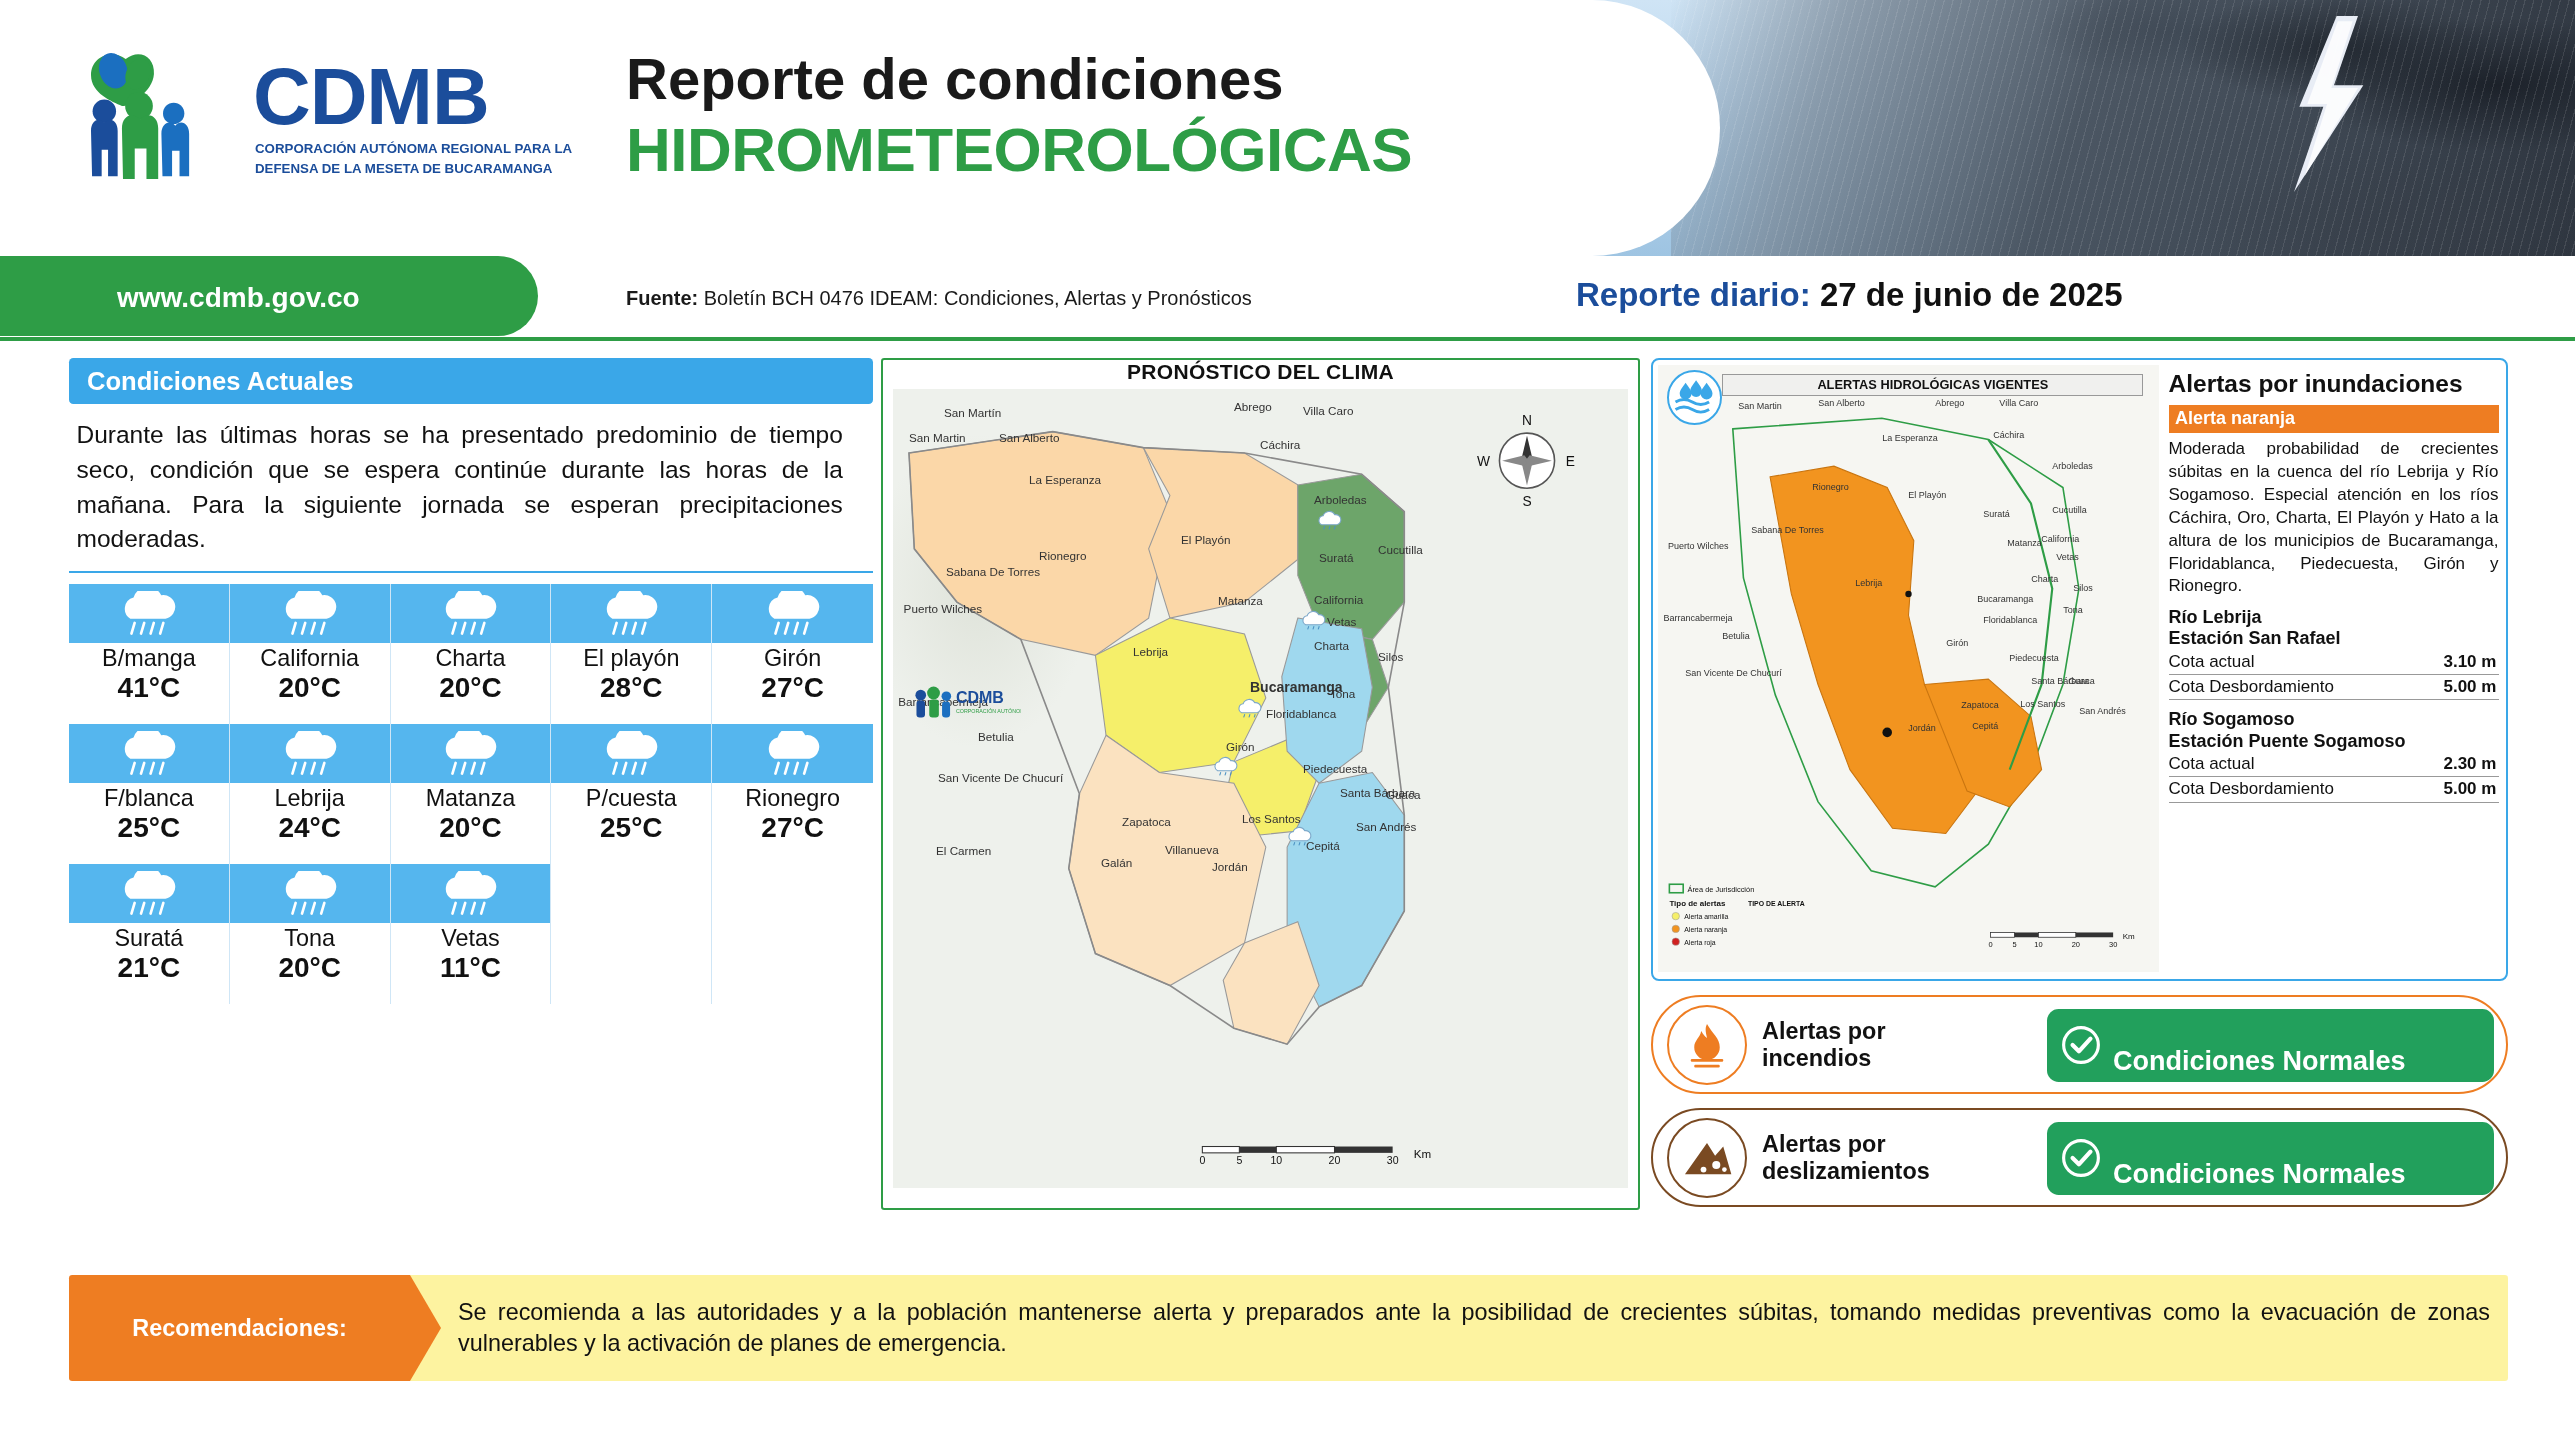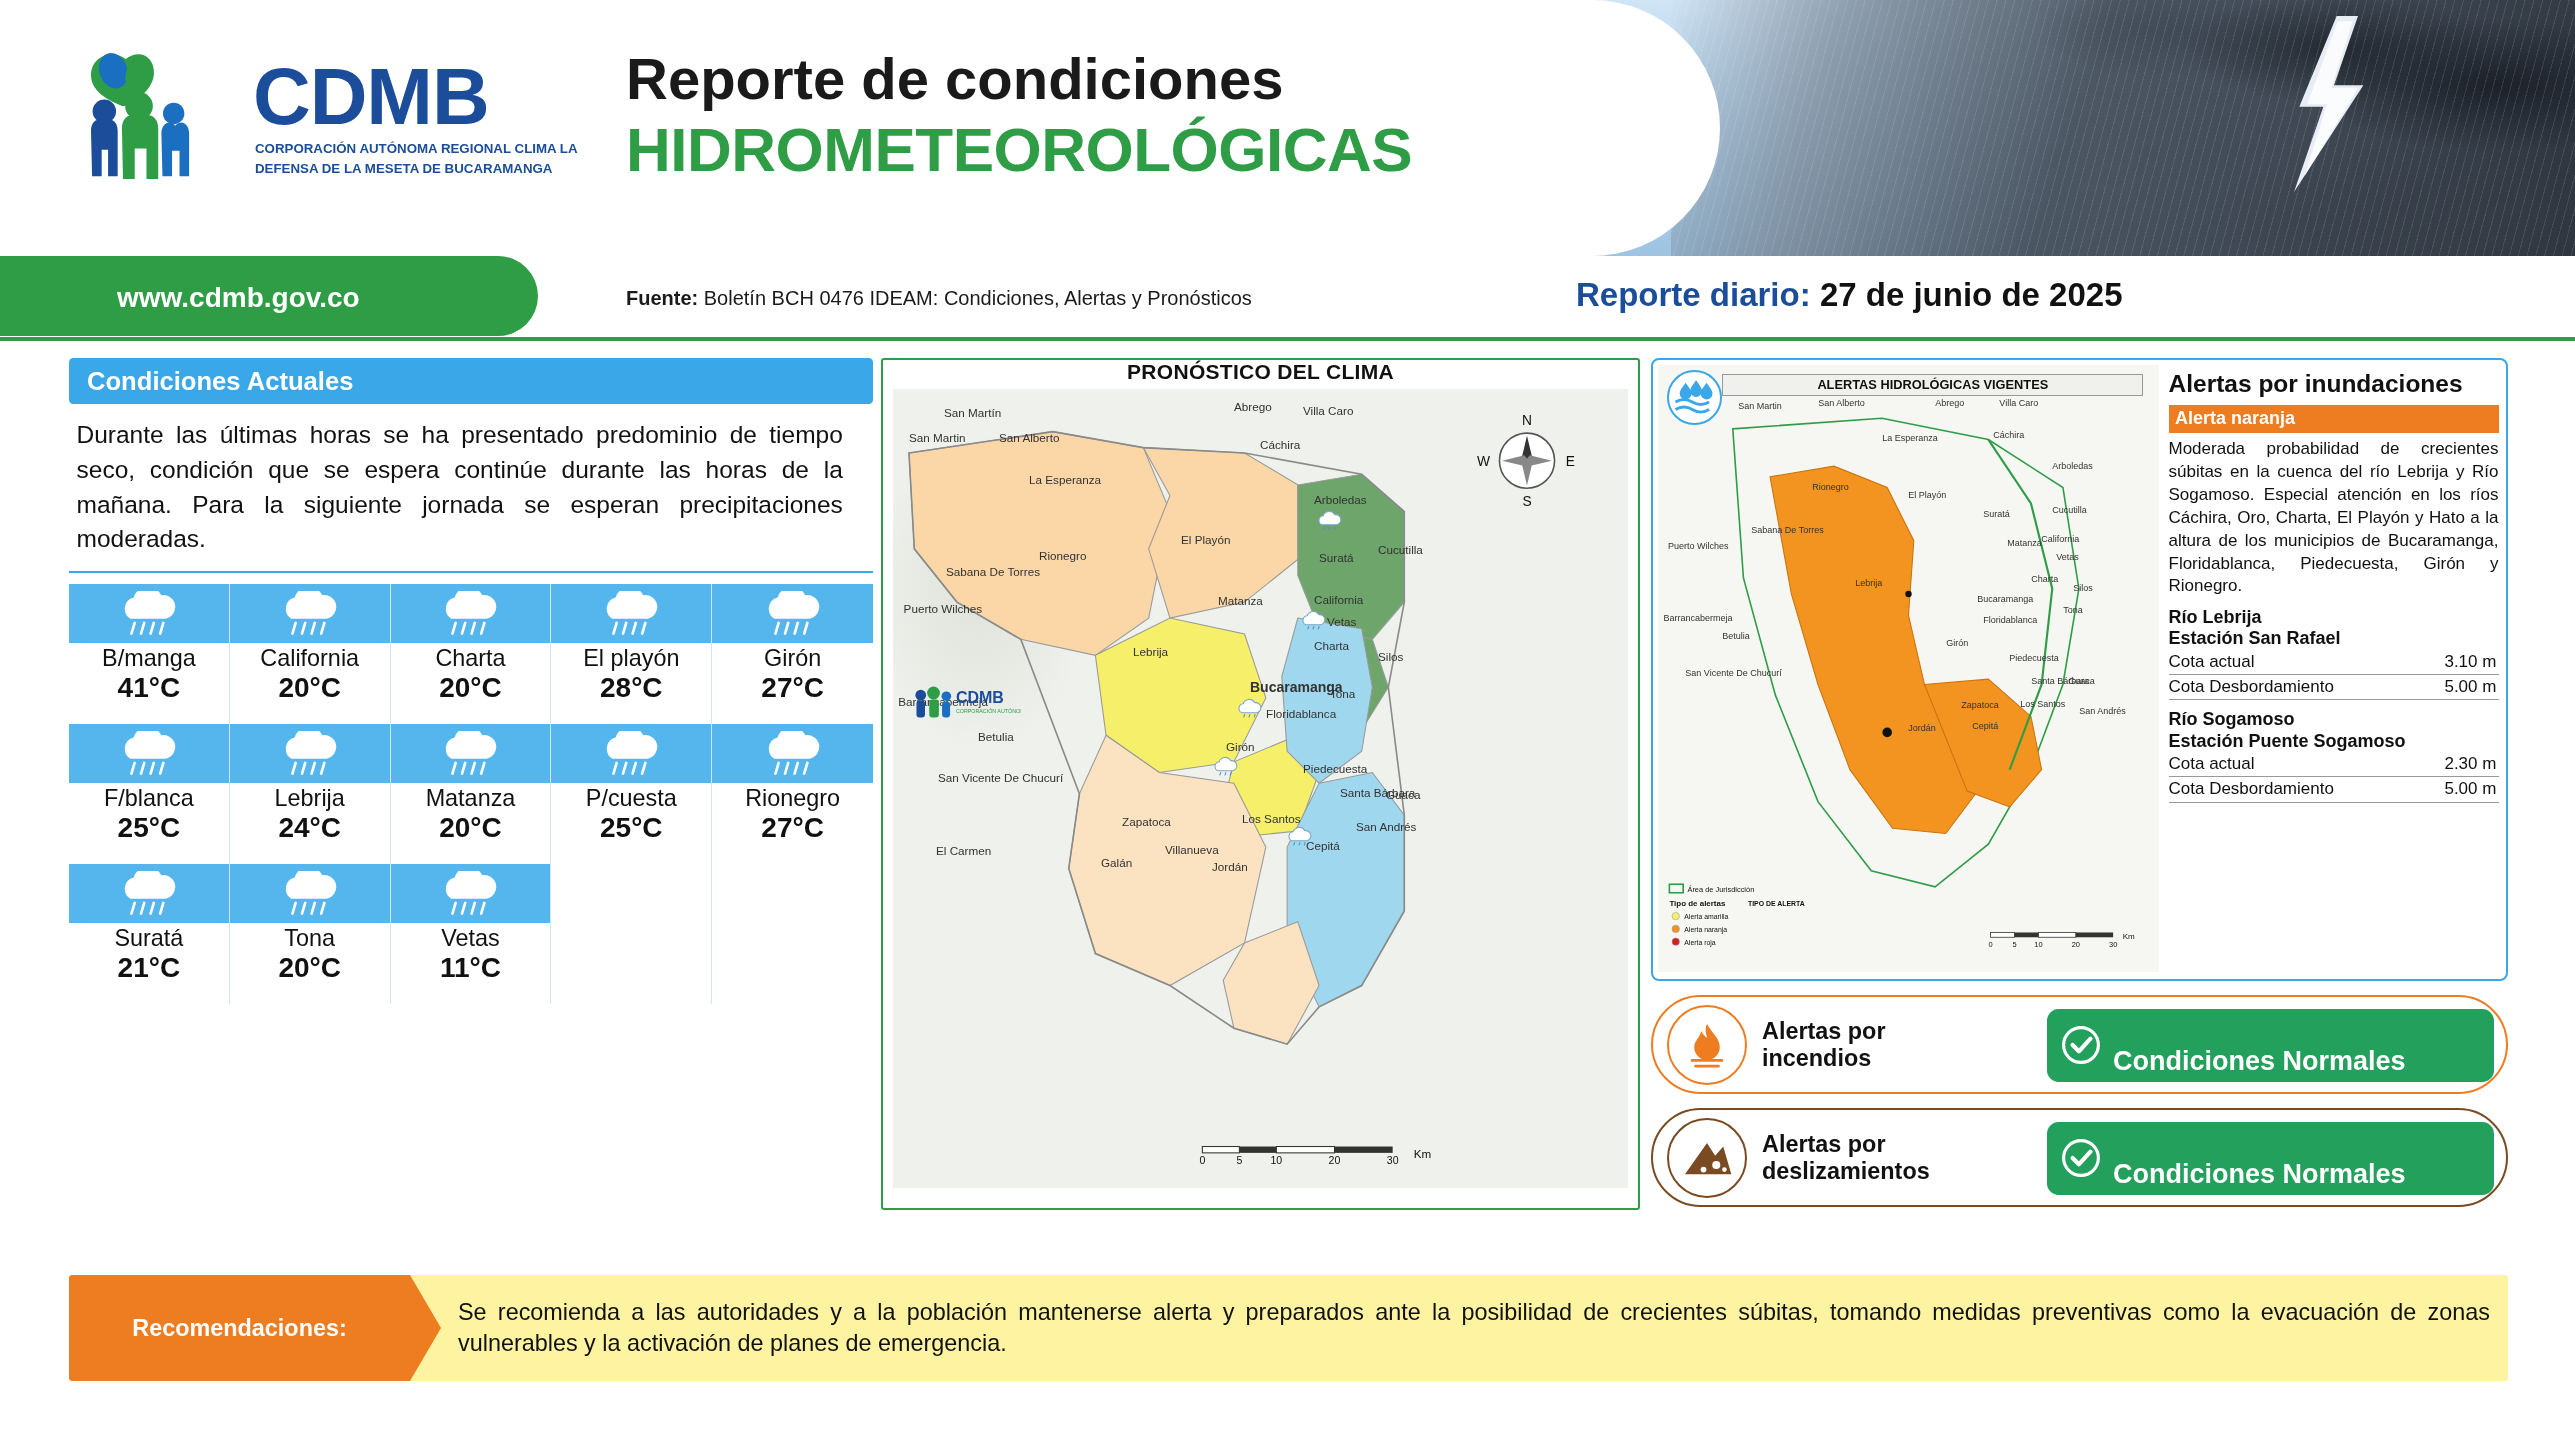--- a/index.html
+++ b/index.html
@@ -245,21 +245,21 @@
     margin-top: 5.3px; width: 330px;
     font-size: 17px; line-height: 1.35; color: #111; text-align: justify;
   }
   .river-block { margin-top: 8.5px; width: 330px; }
   .river-name { font-size: 18px; font-weight: bold; color:#111; line-height:1.2; }
   .river-row {
     display:flex; justify-content: space-between;
     border-bottom: 1.1px solid #999;
     font-size: 17px; color:#111; padding: 2.1px 2.1px 2.1px 0; align-items: flex-end;
   }
-  .river-row .v { font-weight: normal; }
+  .river-row .v { font-weight: bold; }
 
   .small-alert {
     margin-top: 14px;
     width: 857px; height: 99px;
     border: 2.7px solid #ee7d22;
     border-radius: 51px;
     display: flex; align-items: center;
     background: #ffffff;
     position: relative;
   }
@@ -339,21 +339,21 @@
       <ellipse cx="72" cy="52" rx="26" ry="34" fill="#1b6fc0" transform="rotate(-20 72 52)"></ellipse>
       <ellipse cx="118" cy="58" rx="22" ry="30" fill="#2e9d46" transform="rotate(25 118 58)"></ellipse>
       <circle cx="55" cy="128" r="22" fill="#1b4d9b"></circle>
       <circle cx="120" cy="118" r="26" fill="#2e9d46"></circle>
       <circle cx="185" cy="132" r="20" fill="#1b6fc0"></circle>
       <path d="M30,165 C30,145 45,138 55,150 C65,138 80,145 80,165 L80,250 L62,250 L62,200 L50,200 L50,250 L32,250 Z" fill="#1b4d9b"></path>
       <path d="M88,160 C88,136 108,128 122,143 C136,128 156,136 156,160 L156,255 L134,255 L134,198 L112,198 L112,255 L90,255 Z" fill="#2e9d46"></path>
       <path d="M162,170 C162,150 178,143 188,155 C198,143 214,150 214,170 L214,250 L196,250 L196,202 L182,202 L182,250 L164,250 Z" fill="#1b6fc0"></path>
     </svg>
     <div class="logo-cdmb-text">CDMB</div>
-    <div class="logo-sub1">CORPORACIÓN AUTÓNOMA REGIONAL CLIMA LA</div>
+    <div class="logo-sub1">CORPORACIÓN AUTÓNOMA REGIONAL PARA LA</div>
     <div class="logo-sub2">DEFENSA DE LA MESETA DE BUCARAMANGA</div>
   </div>
 
   <div class="title-line1">Reporte de condiciones</div>
   <div class="title-line2">HIDROMETEOROLÓGICAS</div>
 </div>
 
 <div class="greenbar">
   <div class="greenbar-left"></div>
   <div class="greenbar-url">www.cdmb.gov.co</div>

